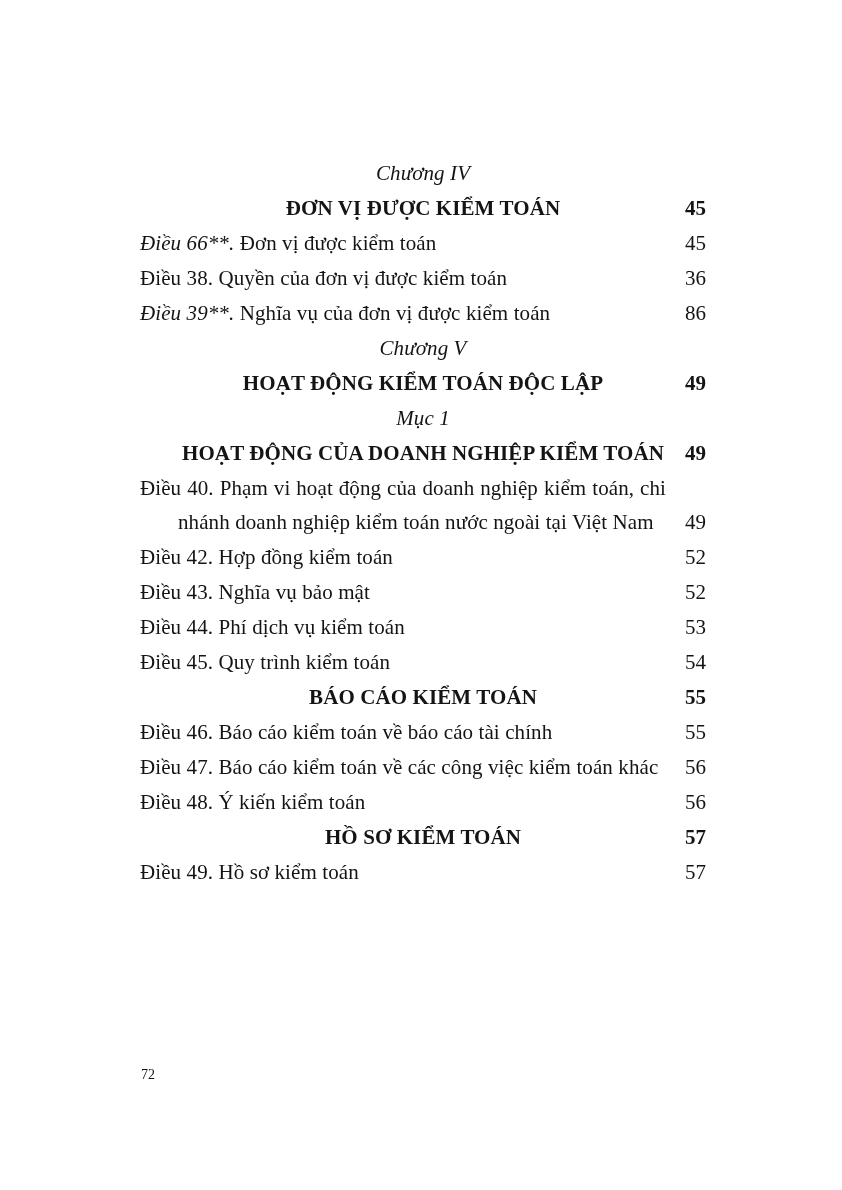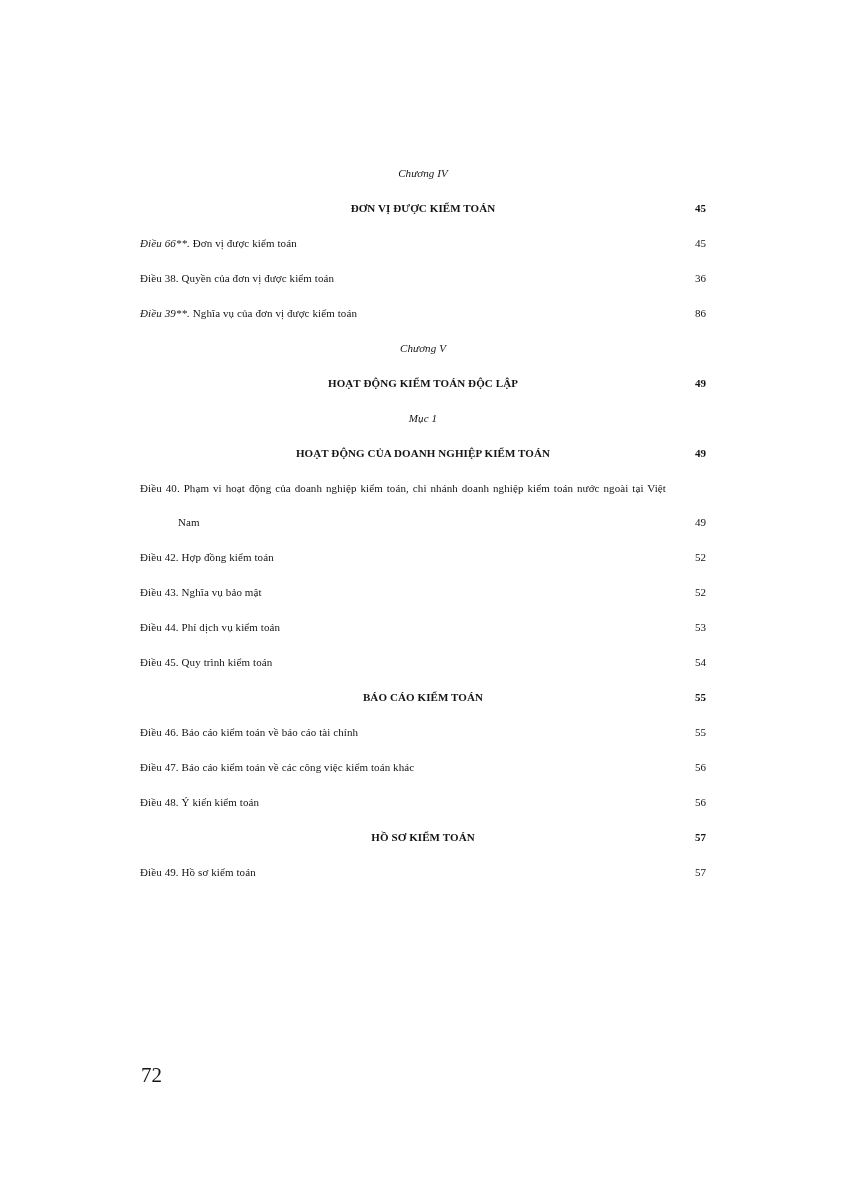--- a/index.html
+++ b/index.html
@@ -19,21 +19,21 @@
   }
   .content {
     position: absolute;
     left: 140px;
     top: 156px;
     width: 566px;
   }
   .row {
     display: flex;
     align-items: flex-end;
-    font-size: 11px;
+    font-size: 21px;
     line-height: 34px;
     margin-bottom: 1px;
   }
   .row .txt {
     flex: 1 1 auto;
     letter-spacing: 0.1px;
   }
   .row .pg {
     flex: 0 0 40px;
     text-align: right;
@@ -68,21 +68,21 @@
   }
   .row.multiline .txt {
     text-align: justify;
     padding-left: 38px;
     text-indent: -38px;
   }
   .footer-page-number {
     position: absolute;
     left: 141px;
     top: 1060px;
-    font-size: 21px;
+    font-size: 14px;
     line-height: 30px;
   }
 </style>
 </head>
 <body>
 
 <div class="page">
   <div class="content">
       <div class="row label">
         <span class="txt">Chương IV</span>

